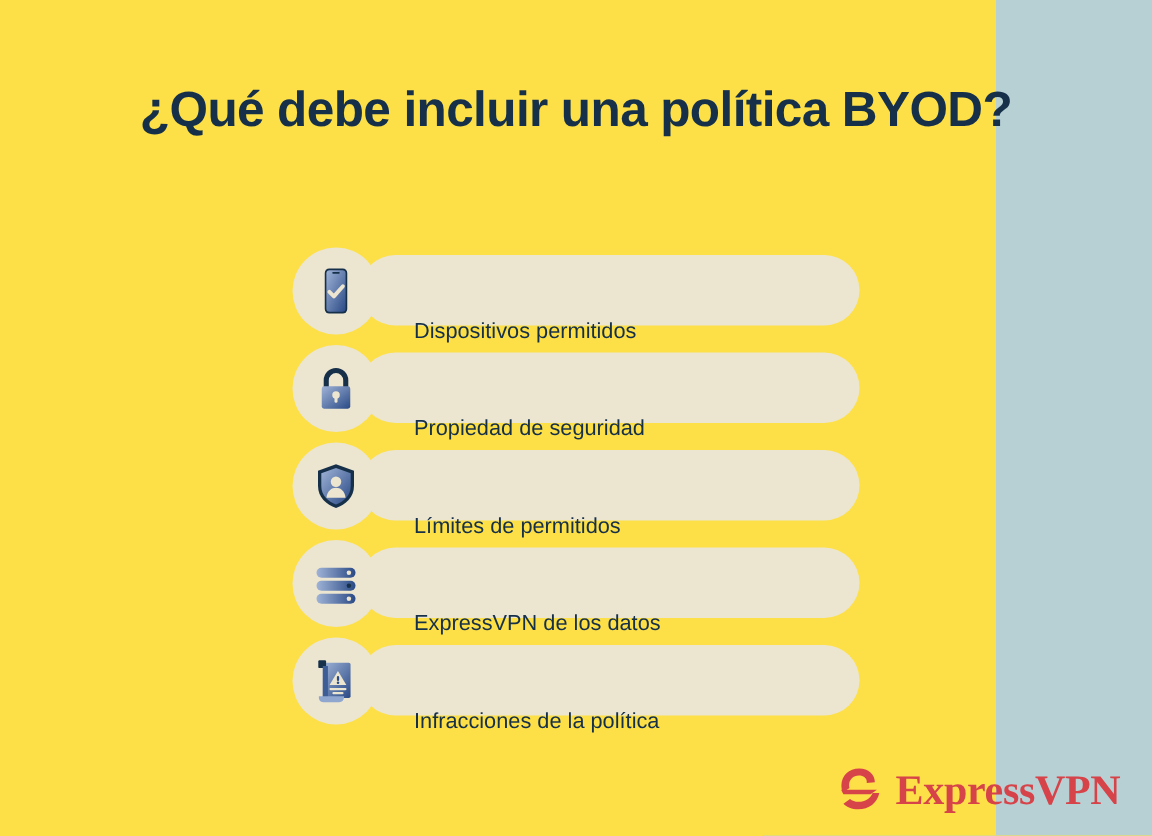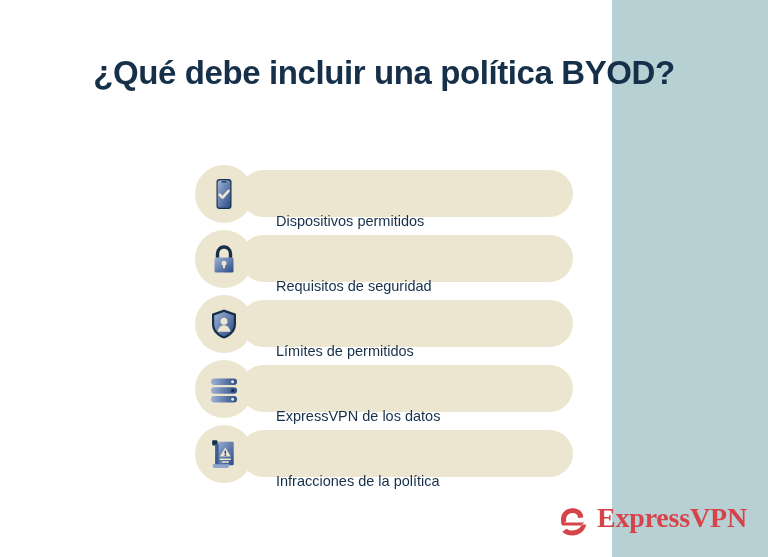--- a/index.html
+++ b/index.html
@@ -9,23 +9,23 @@
   body {
     width: 768px;
     height: 557px;
     background: #b7d0d4;
     font-family: "Liberation Sans", sans-serif;
     overflow: hidden;
     position: relative;
   }
   .infographic {
     position: relative;
-    width: 612px;
+    width: 664px;
     height: 557px;
-    background: #ffffff;
+    background: #fde047;
   }
   .page-title {
     position: absolute;
     top: 52px;
     left: 0;
     width: 768px;
     text-align: center;
     font-size: 33px;
     font-weight: bold;
     color: #16304a;
@@ -79,21 +79,21 @@
     z-index: 2;
   }
   .icon-circle svg {
     display: block;
   }
   .brand-logo {
     position: absolute;
     left: 554px;
     top: 503px;
     display: flex;
-    align-items: flex-start;
+    align-items: flex-end;
     height: 40px;
   }
   .brand-mark {
     width: 36px;
     height: 36px;
     margin-right: 7px;
     flex: none;
   }
   .brand-name {
     font-family: "Liberation Serif", serif;
@@ -141,21 +141,21 @@
               <stop offset="0" stop-color="#9fb3d6"></stop>
               <stop offset="1" stop-color="#2a4a86"></stop>
             </linearGradient>
           </defs>
           <path d="M10.5 16 V11.5 a6.5 6.5 0 0 1 13 0 V16" stroke="#16304a" stroke-width="3.4" fill="none" stroke-linecap="round"></path>
           <rect x="7.5" y="15.5" width="19" height="15" rx="1.6" fill="url(#g2)"></rect>
           <circle cx="17" cy="21.3" r="2.5" fill="#ece5d0"></circle>
           <rect x="16" y="21.3" width="2" height="5.2" rx="1" fill="#ece5d0"></rect>
         </svg>
       </div>
-      <div class="item-label">Requisitos de seguridad</div>
+      <div class="item-label">Propiedad de seguridad</div>
     </div>
 
     <div class="list-item">
       <div class="item-pill"></div>
       <div class="icon-circle">
         <svg width="34" height="34" viewBox="0 0 34 34">
           <defs>
             <linearGradient id="g3" x1="0" y1="0" x2="1" y2="1">
               <stop offset="0" stop-color="#9fb3d6"></stop>
               <stop offset="1" stop-color="#2a4a86"></stop>

